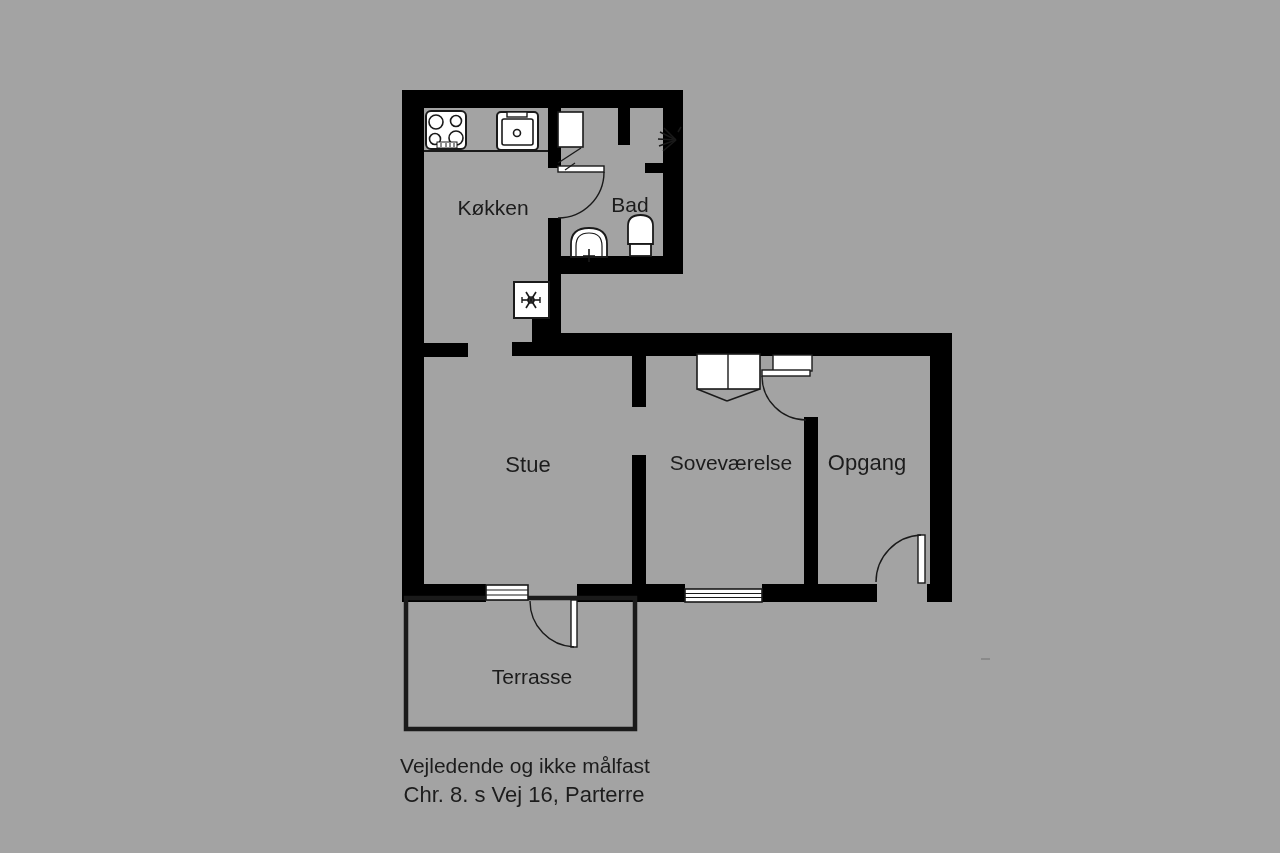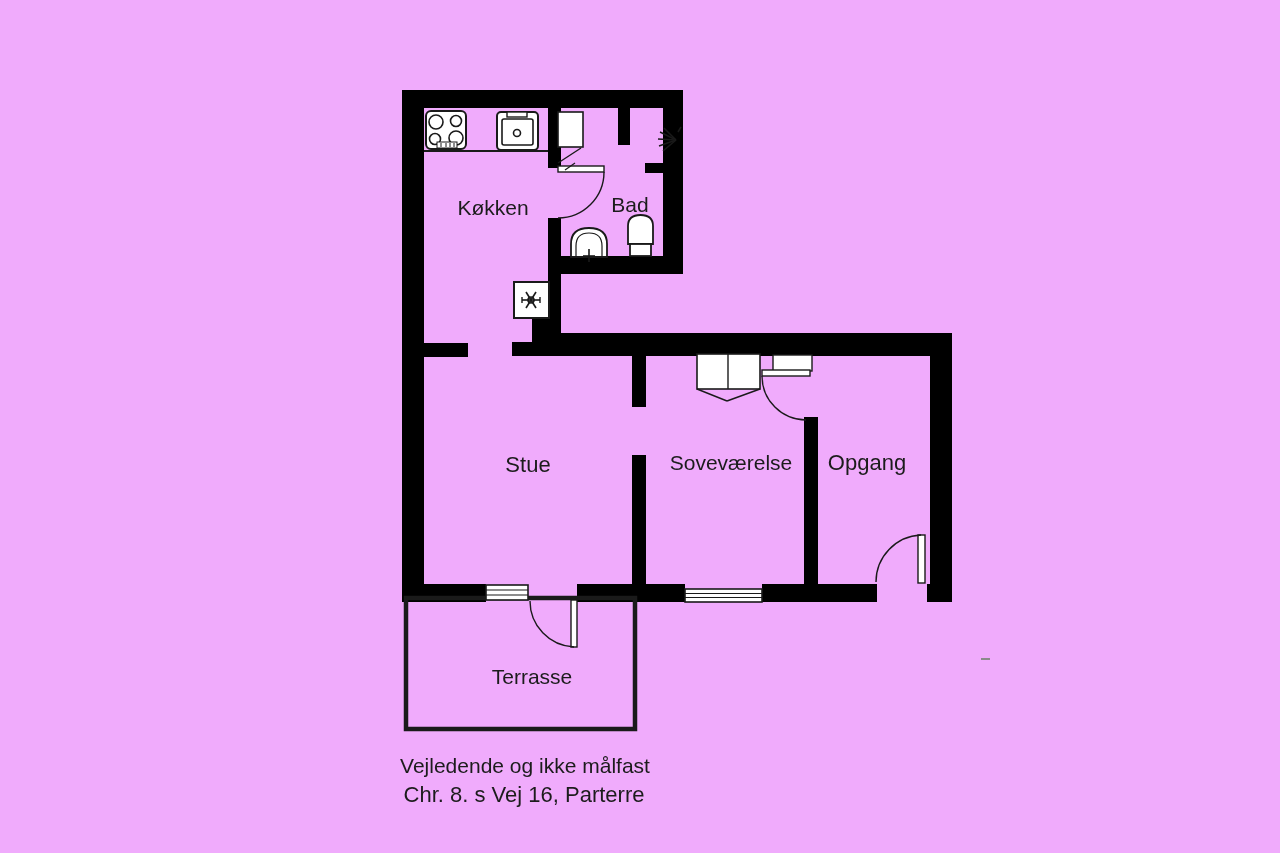--- a/index.html
+++ b/index.html
@@ -4,21 +4,21 @@
 <style>
   html, body {
     margin: 0;
     padding: 0;
     background: #ffffff;
   }
   .stage {
     position: relative;
     width: 1280px;
     height: 853px;
-    background: #f0abfc;
+    background: #a3a3a3;
     overflow: hidden;
     font-family: "Liberation Sans", sans-serif;
   }
   svg text {
     font-family: "Liberation Sans", sans-serif;
     fill: #1c1c1c;
   }
   .room-label { font-size: 21px; }
   .room-label-lg { font-size: 22px; }
   .footer-label { font-size: 21px; }

